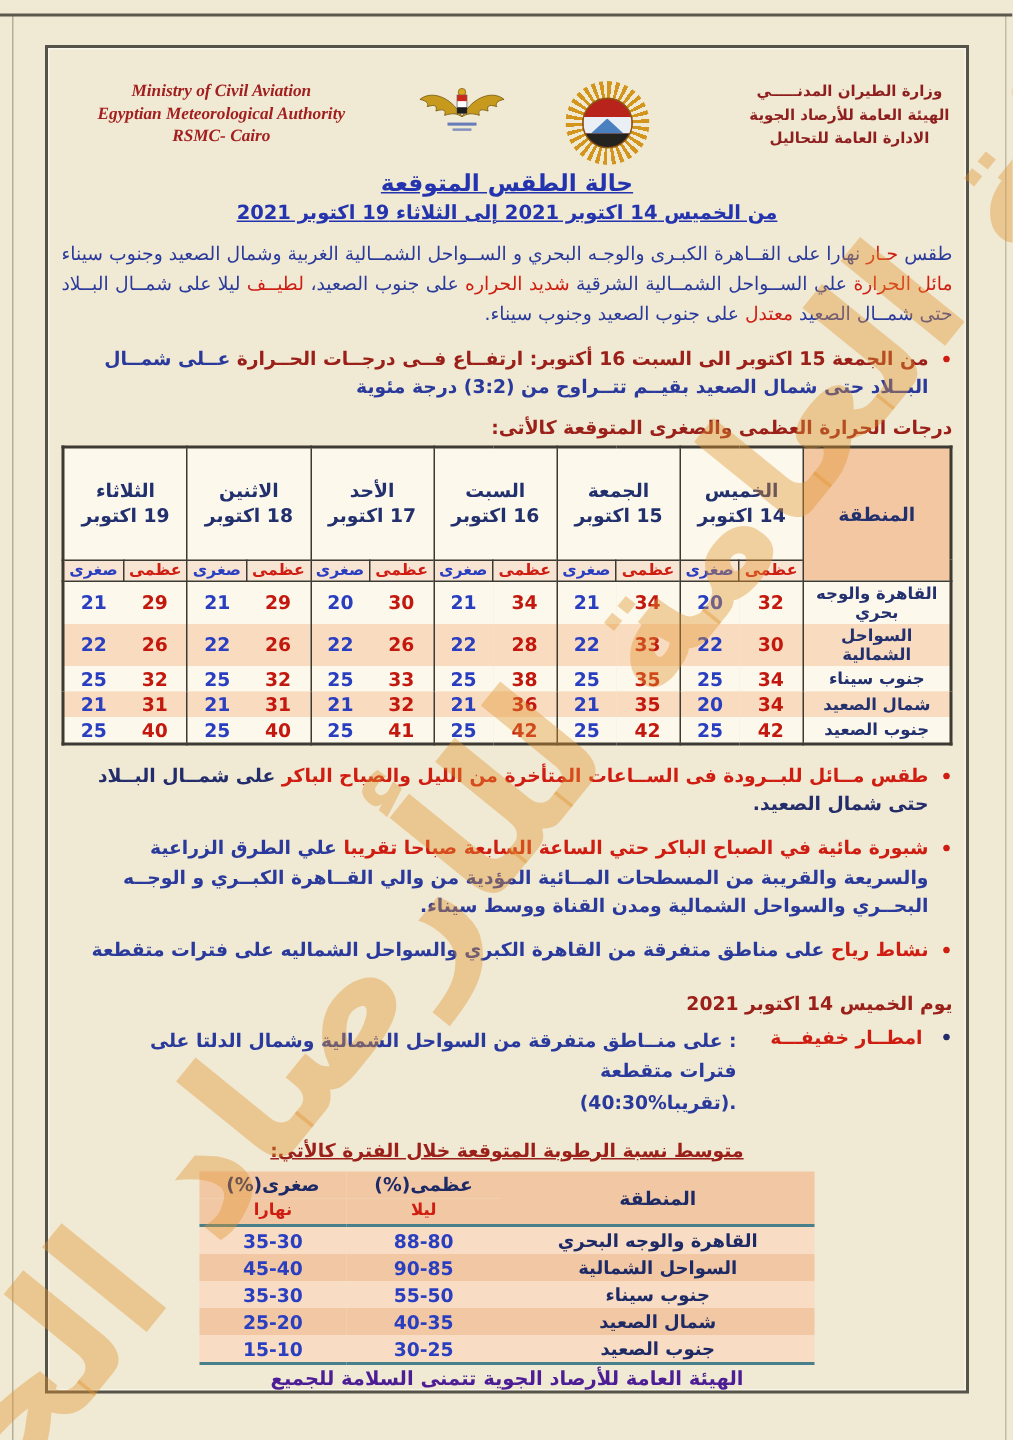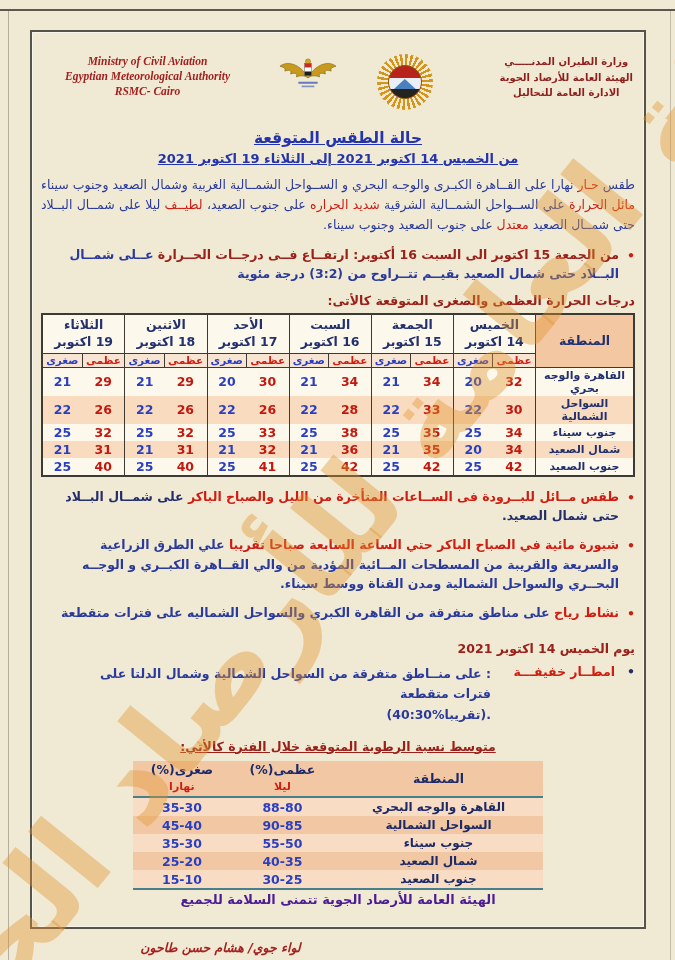--- a/index.html
+++ b/index.html
@@ -41,36 +41,36 @@
     background:
       radial-gradient(circle at center,#e8b437 0 37%,rgba(0,0,0,0) 38%),
       repeating-conic-gradient(#d4951c 0deg 6deg,rgba(212,149,28,0) 6deg 12deg);}
   .sun-disc{position:absolute;inset:11px;border-radius:50%;overflow:hidden;border:1.5px solid #8a5a10;background:#b8241c}
   .sun-band{position:absolute;left:0;right:0;top:38%;height:34%;background:#e9eff5}
   .sun-mountain{position:absolute;left:16%;right:16%;top:8%;bottom:0;background:#4a7fc0;
     clip-path:polygon(50% 0,100% 100%,0 100%)}
   .sun-dark{position:absolute;left:0;right:0;top:72%;bottom:0;background:#23241f}
 
   
-  .title{text-align:center;color:#2433ae;font-weight:bold;font-size:15.5px;text-decoration:underline;margin-top:19px}
+  .title{text-align:center;color:#2433ae;font-weight:bold;font-size:15.5px;text-decoration:underline;margin-top:3px}
   .dateline{text-align:center;color:#2433ae;font-weight:bold;font-size:13px;text-decoration:underline;direction:rtl;margin-top:4px}
   .intro{direction:rtl;text-align:justify;color:#2a3a9c;font-weight:normal;font-size:12.5px;line-height:1.6;margin-top:9px}
   .red{color:#cf1d12}.maroon{color:#9a2019}.blue{color:#2a3a9c}.navy{color:#232d6b}
   .bullet{direction:rtl;display:flex;gap:8px;font-size:12.5px;font-weight:bold;line-height:1.55}
   .bullet .dot{flex:0 0 auto;margin-top:1px}
   .rise{margin-top:10px;color:#2a3a9c}
   .sec-heading{direction:rtl;text-align:right;color:#9a2019;font-weight:bold;font-size:12.5px;
     margin-top:9px}
   .num-ltr{direction:ltr;unicode-bidi:isolate}
 
   
   table.temp{width:100%;border-collapse:collapse;margin-top:5px;direction:rtl;border:2px solid #3c3a32}
   .temp th,.temp td{text-align:center;padding:1px 0}
   .temp th.region{background:#f2c7a1;color:#23306e;font-size:12.5px;border:1px solid #3c3a32;width:97px}
-  .temp th.day{background:#fcf8ec;color:#23306e;border:1px solid #3c3a32;font-size:12.5px;line-height:1.35;padding:2px 0}
+  .temp th.day{background:#fcf8ec;color:#23306e;border:1px solid #3c3a32;font-size:12.5px;line-height:1.35;padding:20px 0}
   .temp th.sub{background:#f8e4d2;font-size:10.5px;border:1px solid #3c3a32;padding:0 0 1px}
   .temp th.sub.mx{color:#cf1d12}
   .temp th.sub.mn{color:#2a3fc0}
   .temp tbody td{font-size:12.5px;font-weight:bold}
   .temp td.region{color:#23306e;border-inline-end:1px solid #3c3a32;font-size:11px;font-weight:bold}
   .temp td.mx{color:#c3180e}
   .temp td.mn{color:#2a3fc0;border-inline-end:1px solid #3c3a32}
   .temp tbody tr:nth-child(even){background:#f9dcc0}
   .temp tbody tr:nth-child(odd){background:#fcf8ec}
 

